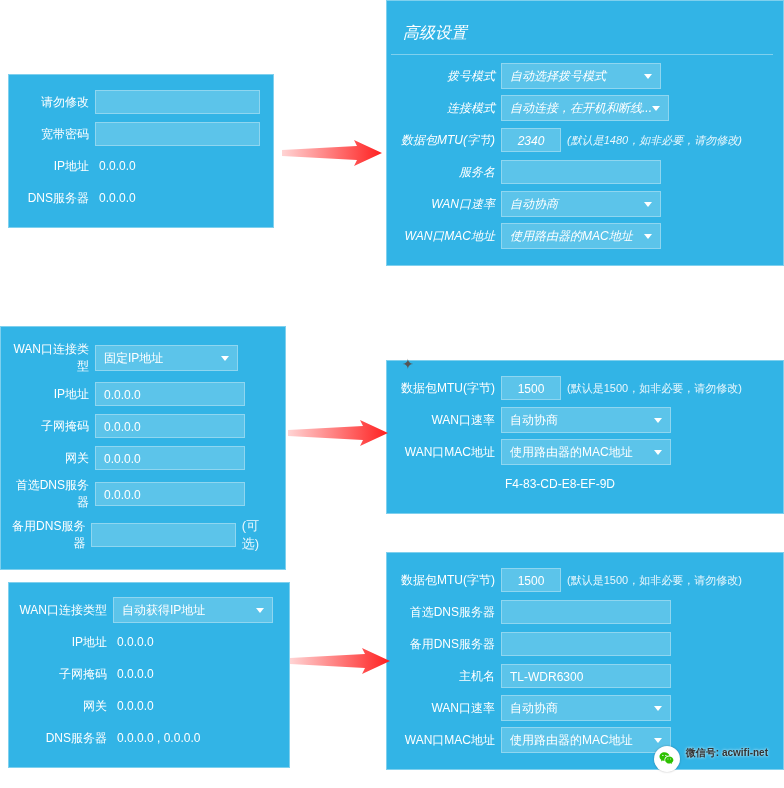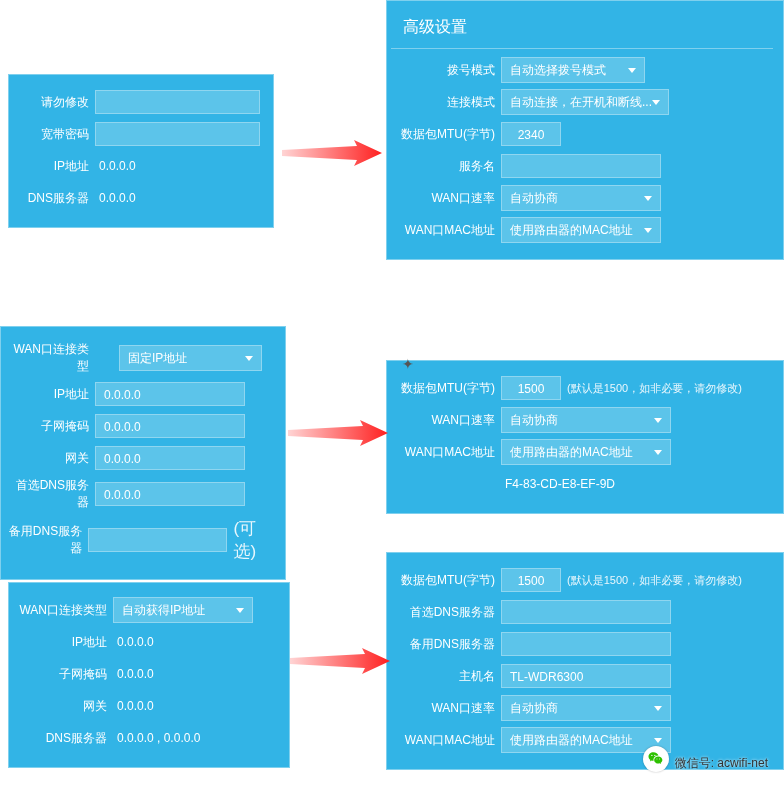--- a/index.html
+++ b/index.html
@@ -69,21 +69,21 @@
     border-top: 5px solid #fff;
   }
   .panel .hint {
     color: #e8f7fd;
     font-size: 11px;
     margin-left: 6px;
     white-space: nowrap;
   }
   .panel .opt {
     color: #e8f7fd;
-    font-size: 17px;
+    font-size: 13px;
     margin-left: 6px;
   }
   .title {
     color: #fff;
     font-size: 16px;
     padding: 8px 0 10px 12px;
     border-bottom: 1px solid #7fd0ee;
     margin-bottom: 8px;
   }
   .mtu-input {
@@ -103,24 +103,24 @@
     top: 356px;
     color: #555;
     font-size: 14px;
     pointer-events: none;
   }
   .wechat-badge {
     position: absolute;
     right: 16px;
     bottom: 16px;
     display: flex;
-    align-items: flex-end;
+    align-items: flex-start;
     color: #333;
-    font-size: 12px;
-    font-weight: 400;
+    font-size: 10px;
+    font-weight: 700;
     text-shadow: 0 0 3px #fff;
   }
   .wechat-icon {
     width: 26px; height: 26px;
     background: #fff;
     border-radius: 50%;
     margin-right: 6px;
     display: flex;
     align-items: center;
     justify-content: center;
@@ -143,39 +143,40 @@
   <div class="row">
     <div class="label">IP地址</div>
     <div class="val">0.0.0.0</div>
   </div>
   <div class="row">
     <div class="label">DNS服务器</div>
     <div class="val">0.0.0.0</div>
   </div>
 </div>
 
-<div class="panel" style="left:386px; top:0; width:398px; padding-top:8px;">
+<div class="panel" style="left:386px; top:0; width:398px; padding-top:14px;font-style:italic;">
   <div class="title">高级设置</div>
   <div class="row">
     <div class="label wide-label">拨号模式</div>
-    <div class="select" style="width:144px;">
+    <div class="select" style="width:160px;">
       <span>自动选择拨号模式</span>
       <span class="caret"></span>
     </div>
   </div>
   <div class="row">
     <div class="label wide-label">连接模式</div>
     <div class="select" style="width:168px;">
       <span>自动连接，在开机和断线...</span>
       <span class="caret"></span>
     </div>
   </div>
   <div class="row">
     <div class="label wide-label">数据包MTU(字节)</div>
     <div class="input mtu-input">2340</div>
+    <div class="hint">(默认是1480，如非必要，请勿修改)</div>
   </div>
   <div class="row">
     <div class="label wide-label">服务名</div>
     <div class="input" style="width:160px;"></div>
   </div>
   <div class="row">
     <div class="label wide-label">WAN口速率</div>
     <div class="select" style="width:160px;">
       <span>自动协商</span>
       <span class="caret"></span>
@@ -186,21 +187,21 @@
     <div class="select" style="width:160px;">
       <span>使用路由器的MAC地址</span>
       <span class="caret"></span>
     </div>
   </div>
 </div>
 
 <div class="panel" style="left:0; top:326px; width:286px;">
   <div class="row">
     <div class="label" style="width:90px;">WAN口连接类型</div>
-    <div class="select" style="width:143px;margin-left:24px;">
+    <div class="select" style="width:143px;">
       <span>固定IP地址</span>
       <span class="caret"></span>
     </div>
   </div>
   <div class="row">
     <div class="label" style="width:90px;">IP地址</div>
     <div class="input">0.0.0.0</div>
   </div>
   <div class="row">
     <div class="label" style="width:90px;">子网掩码</div>
@@ -243,21 +244,21 @@
   </div>
   <div class="row">
     <div class="label wide-label"></div>
     <div class="val">F4-83-CD-E8-EF-9D</div>
   </div>
 </div>
 
 <div class="panel" style="left:8px; top:582px; width:282px;">
   <div class="row">
     <div class="label" style="width:100px;">WAN口连接类型</div>
-    <div class="select" style="width:140px;">
+    <div class="select" style="width:160px;">
       <span>自动获得IP地址</span>
       <span class="caret"></span>
     </div>
   </div>
   <div class="row">
     <div class="label" style="width:100px;">IP地址</div>
     <div class="val">0.0.0.0</div>
   </div>
   <div class="row">
     <div class="label" style="width:100px;">子网掩码</div>

